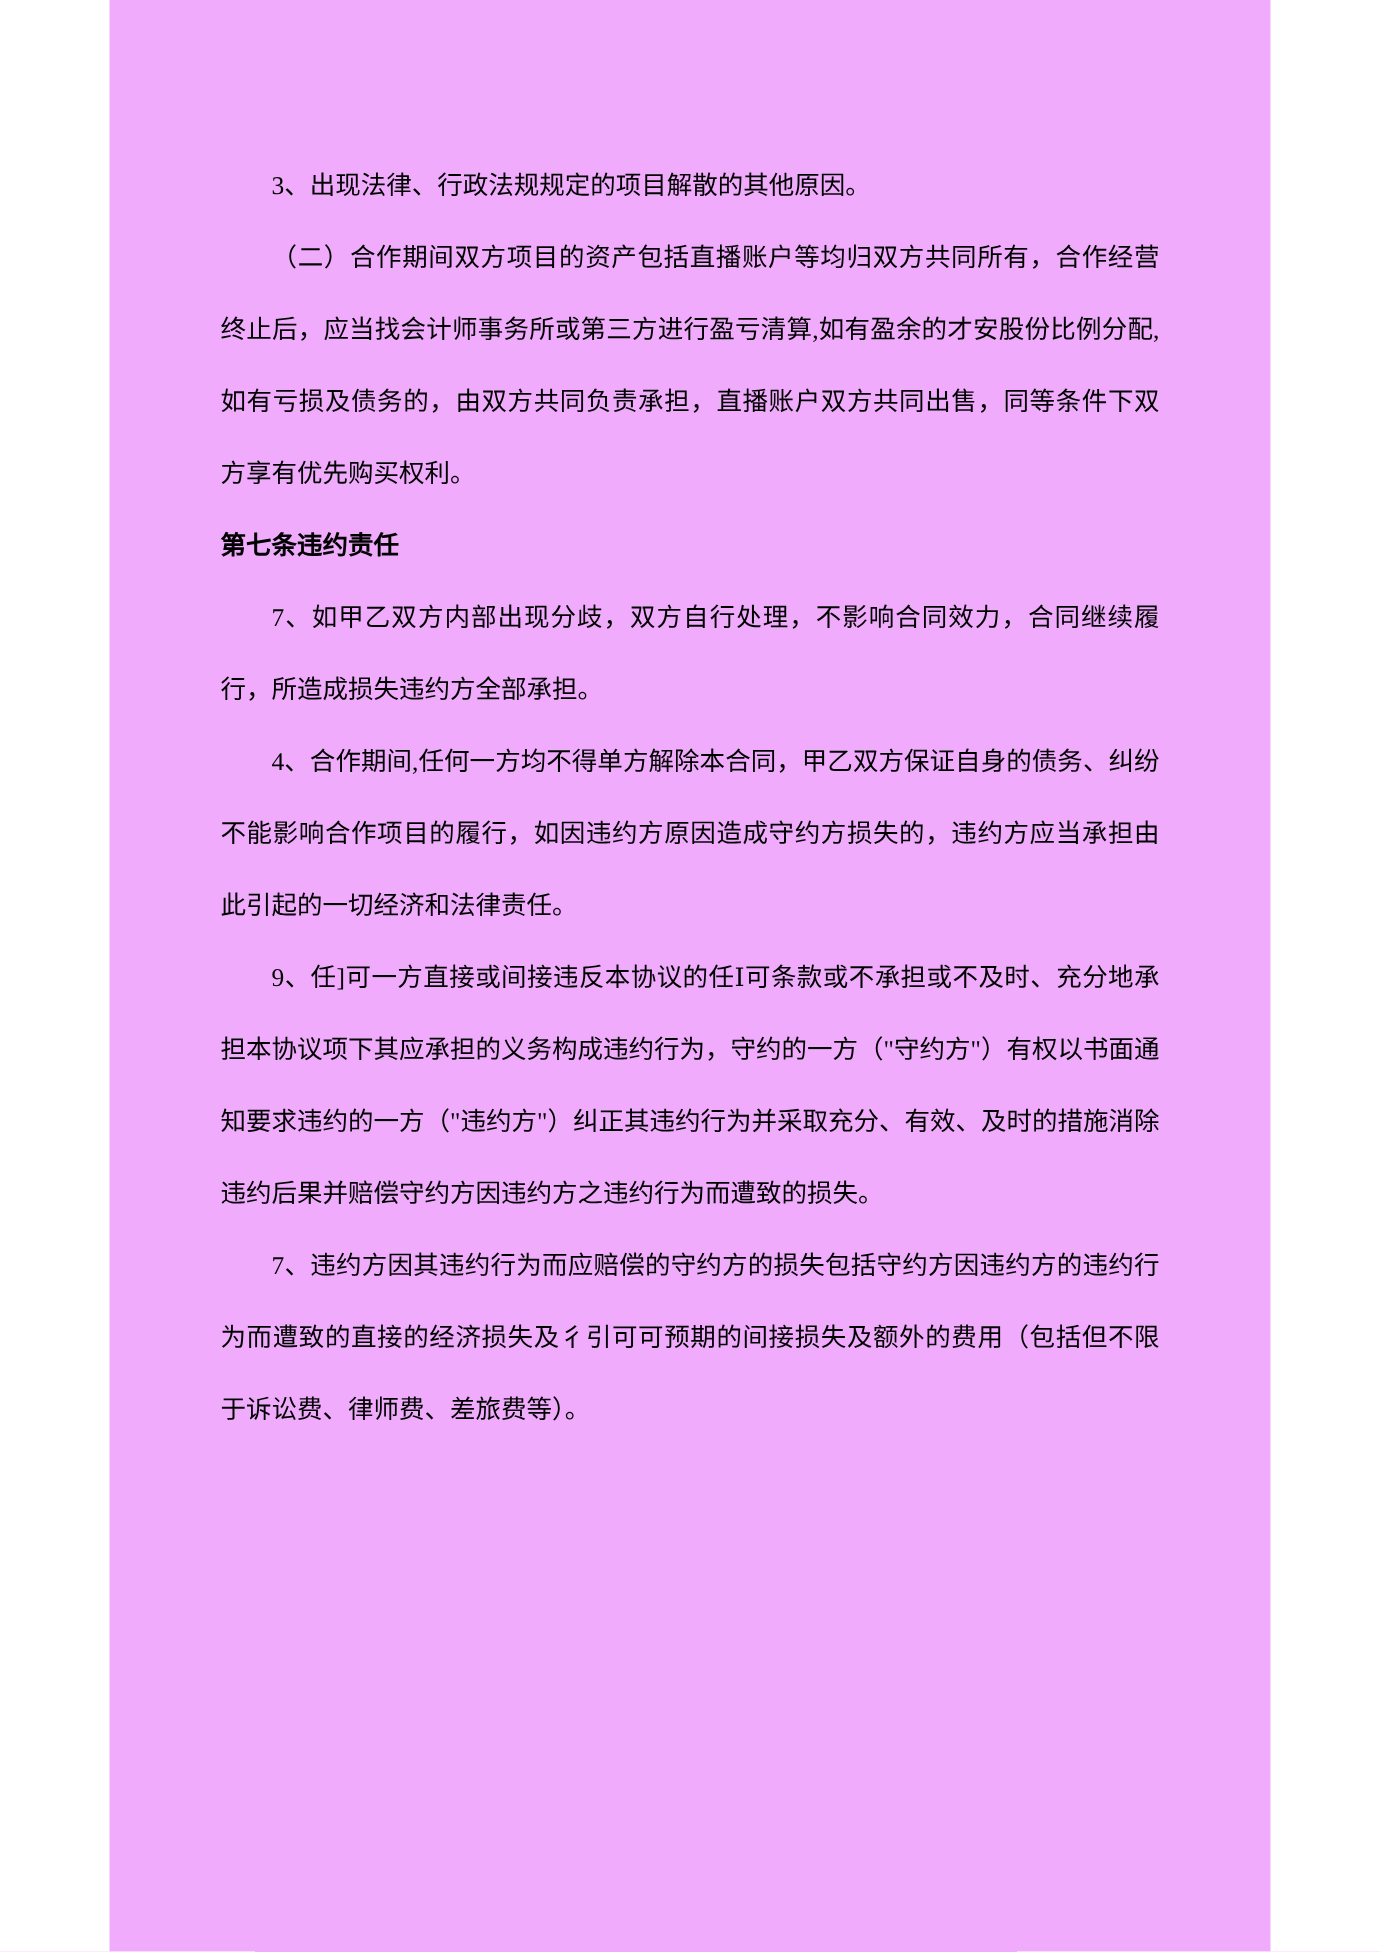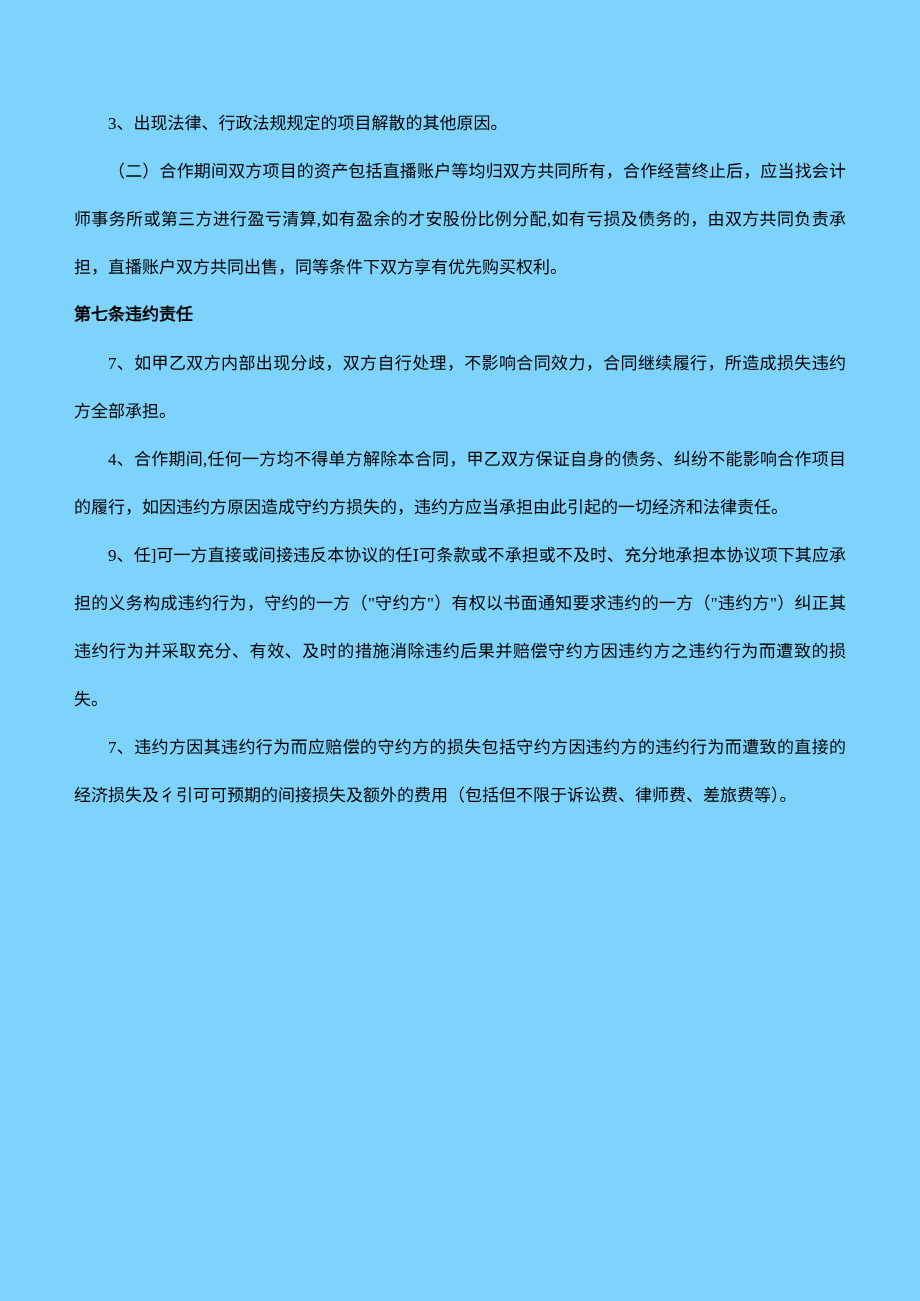--- a/index.html
+++ b/index.html
@@ -2,42 +2,42 @@
 <html lang="zh-CN"><head>
 <meta charset="utf-8">
 <style>
   html, body {
     margin: 0;
     padding: 0;
     background: #ffffff;
   }
   .page {
     position: relative;
-    width: 920px;
+    width: 774px;
     height: 1301px;
     margin: 0 auto;
-    background: #7dd3fc;
+    background: #f0abfc;
     box-sizing: border-box;
     padding: 100px 74px 40px 74px;
     overflow: hidden;
     color: #000000;
     font-family: "Liberation Serif", "DejaVu Serif", serif;
     font-size: 17px;
     line-height: 48px;
   }
   .para {
     margin: 0;
     text-indent: 2em;
     text-align: justify;
     word-break: break-all;
   }
   .para.heading {
     text-indent: 0;
     font-weight: bold;
-    font-family: Liberation Mono, monospace;
+    font-family: Liberation Serif, serif;
   }
 </style>
 </head>
 <body>
 
 <main class="page">
   <p class="para">3、出现法律、行政法规规定的项目解散的其他原因。</p>
   <p class="para">（二）合作期间双方项目的资产包括直播账户等均归双方共同所有，合作经营终止后，应当找会计师事务所或第三方进行盈亏清算,如有盈余的才安股份比例分配,如有亏损及债务的，由双方共同负责承担，直播账户双方共同出售，同等条件下双方享有优先购买权利。</p>
   <p class="para heading">第七条违约责任</p>
   <p class="para">7、如甲乙双方内部出现分歧，双方自行处理，不影响合同效力，合同继续履行，所造成损失违约方全部承担。</p>

